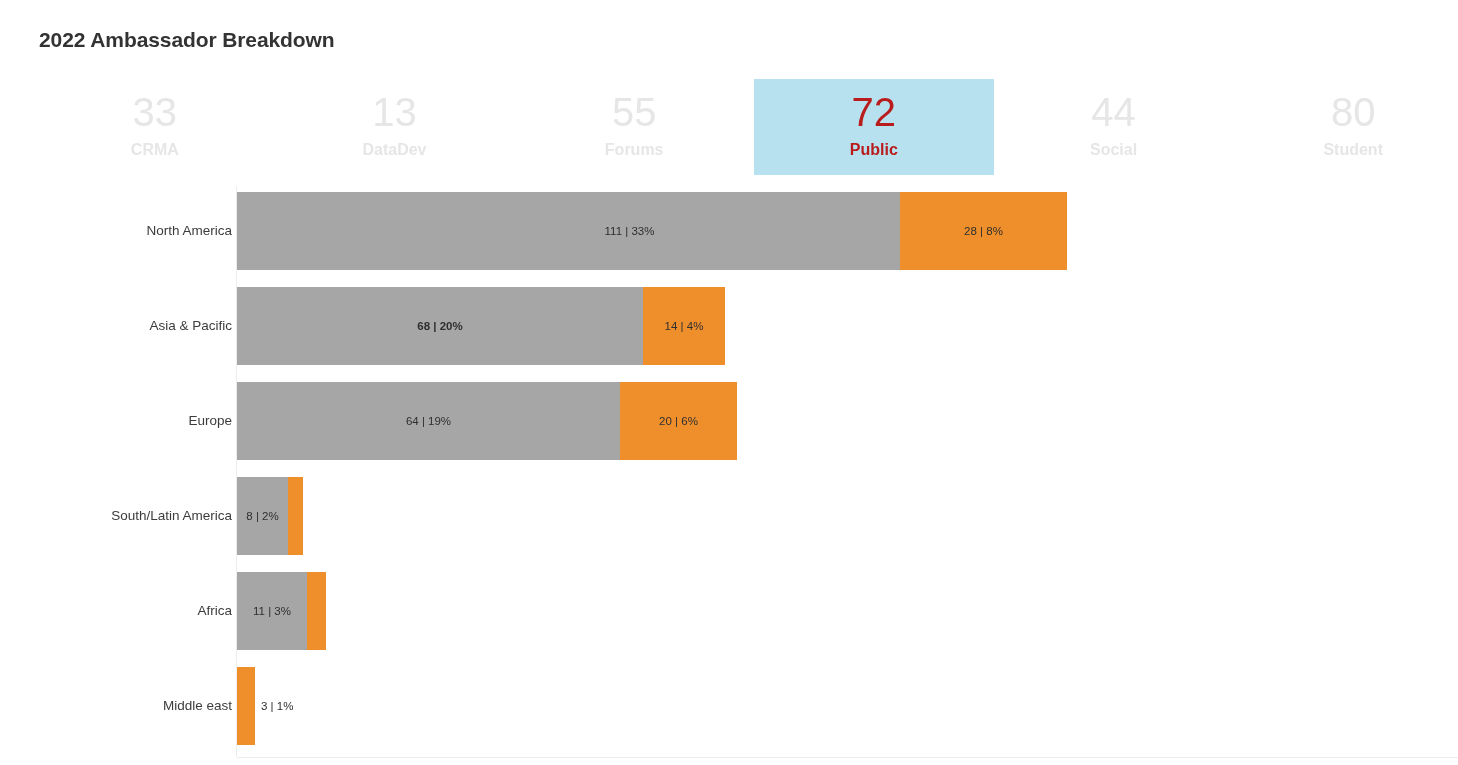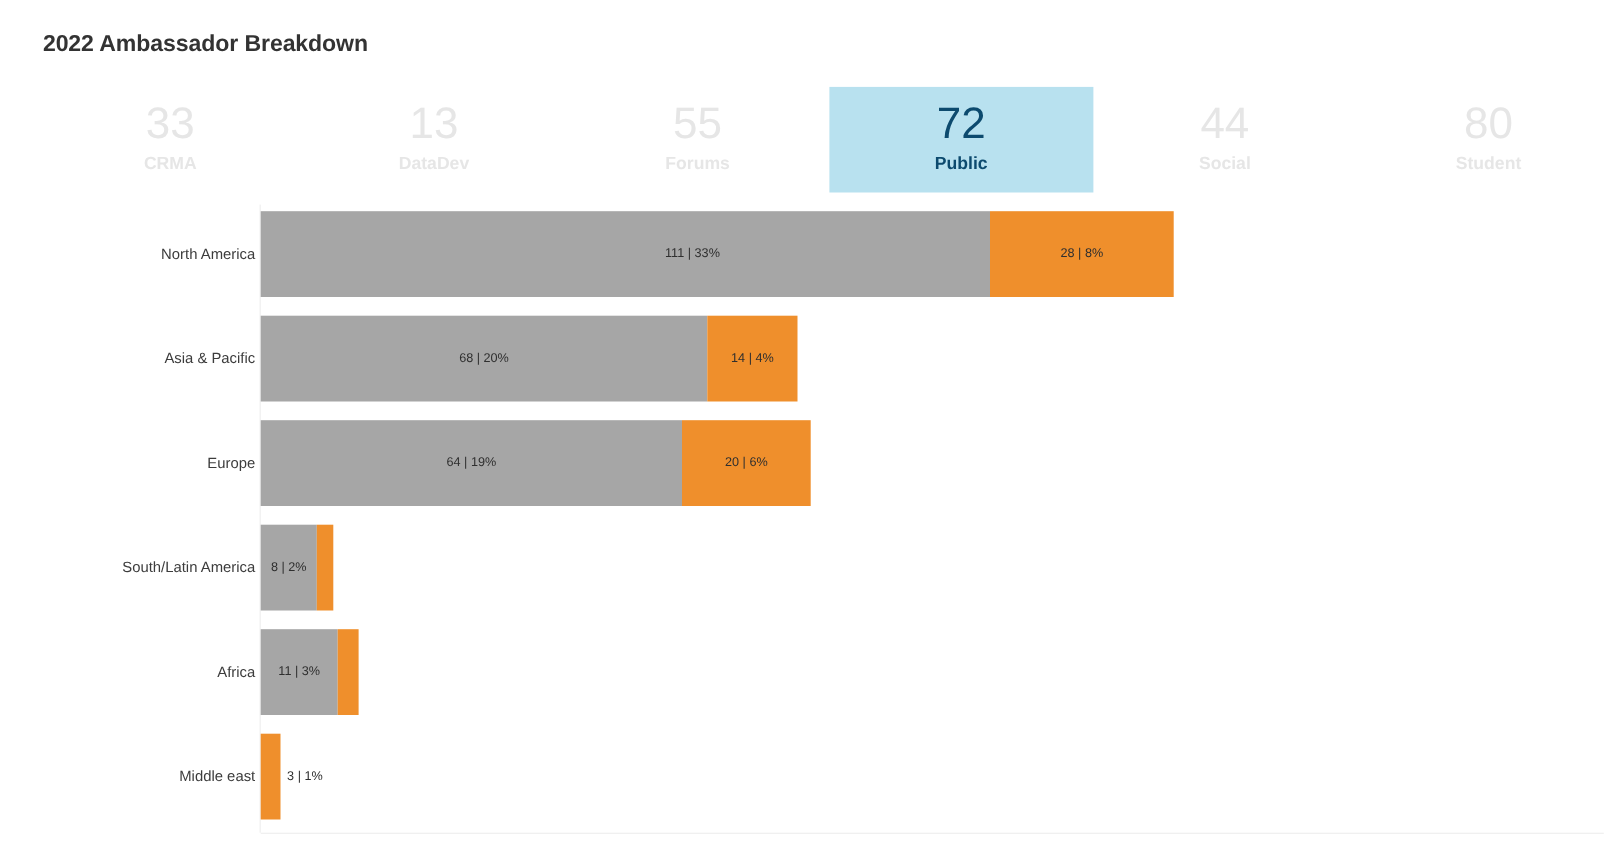--- a/index.html
+++ b/index.html
@@ -67,21 +67,21 @@
     letter-spacing: 0px;
   }
   .kpi-label {
     font-size: 16px;
     font-weight: bold;
     line-height: 22px;
     color: #e6e6e6;
   }
   .kpi-tile.selected .kpi-value,
   .kpi-tile.selected .kpi-label {
-    color: #0c4a6e;
+    color: #b91c1c;
   }
 
   
   .chart-area {
     position: absolute;
     left: 0;
     top: 186px;
     width: 1458px;
     height: 575px;
   }
@@ -182,21 +182,21 @@
   <div class="bar-row" style="top: 6px; height: 78px;">
         <div class="row-label" style="height: 78px; line-height: 78px;">North America</div>
         <div class="seg seg-gray" style="left: 212px; width: 663px; height: 78px;"></div>
         <div class="seg-label" style="left: 212px; width: 785px; height: 78px; line-height: 78px;">111 | 33%</div>
         <div class="seg seg-orange" style="left: 875px; width: 167px; height: 78px;"></div>
         <div class="seg-label" style="left: 875px; width: 167px; height: 78px; line-height: 78px;">28 | 8%</div>
       </div>
       <div class="bar-row" style="top: 101px; height: 78px;">
         <div class="row-label" style="height: 78px; line-height: 78px;">Asia &amp; Pacific</div>
         <div class="seg seg-gray" style="left: 212px; width: 406px; height: 78px;"></div>
-        <div class="seg-label" style="left: 212px; width: 406px; height: 78px; line-height: 78px;">68 | 20%</div>
+        <div class="seg-label" style="left: 212px; width: 406px; height: 78px; line-height: 78px; font-weight: bold;">68 | 20%</div>
         <div class="seg seg-orange" style="left: 618px; width: 82px; height: 78px;"></div>
         <div class="seg-label" style="left: 618px; width: 82px; height: 78px; line-height: 78px;">14 | 4%</div>
       </div>
       <div class="bar-row" style="top: 196px; height: 78px;">
         <div class="row-label" style="height: 78px; line-height: 78px;">Europe</div>
         <div class="seg seg-gray" style="left: 212px; width: 383px; height: 78px;"></div>
         <div class="seg-label" style="left: 212px; width: 383px; height: 78px; line-height: 78px;">64 | 19%</div>
         <div class="seg seg-orange" style="left: 595px; width: 117px; height: 78px;"></div>
         <div class="seg-label" style="left: 595px; width: 117px; height: 78px; line-height: 78px;">20 | 6%</div>
       </div>

